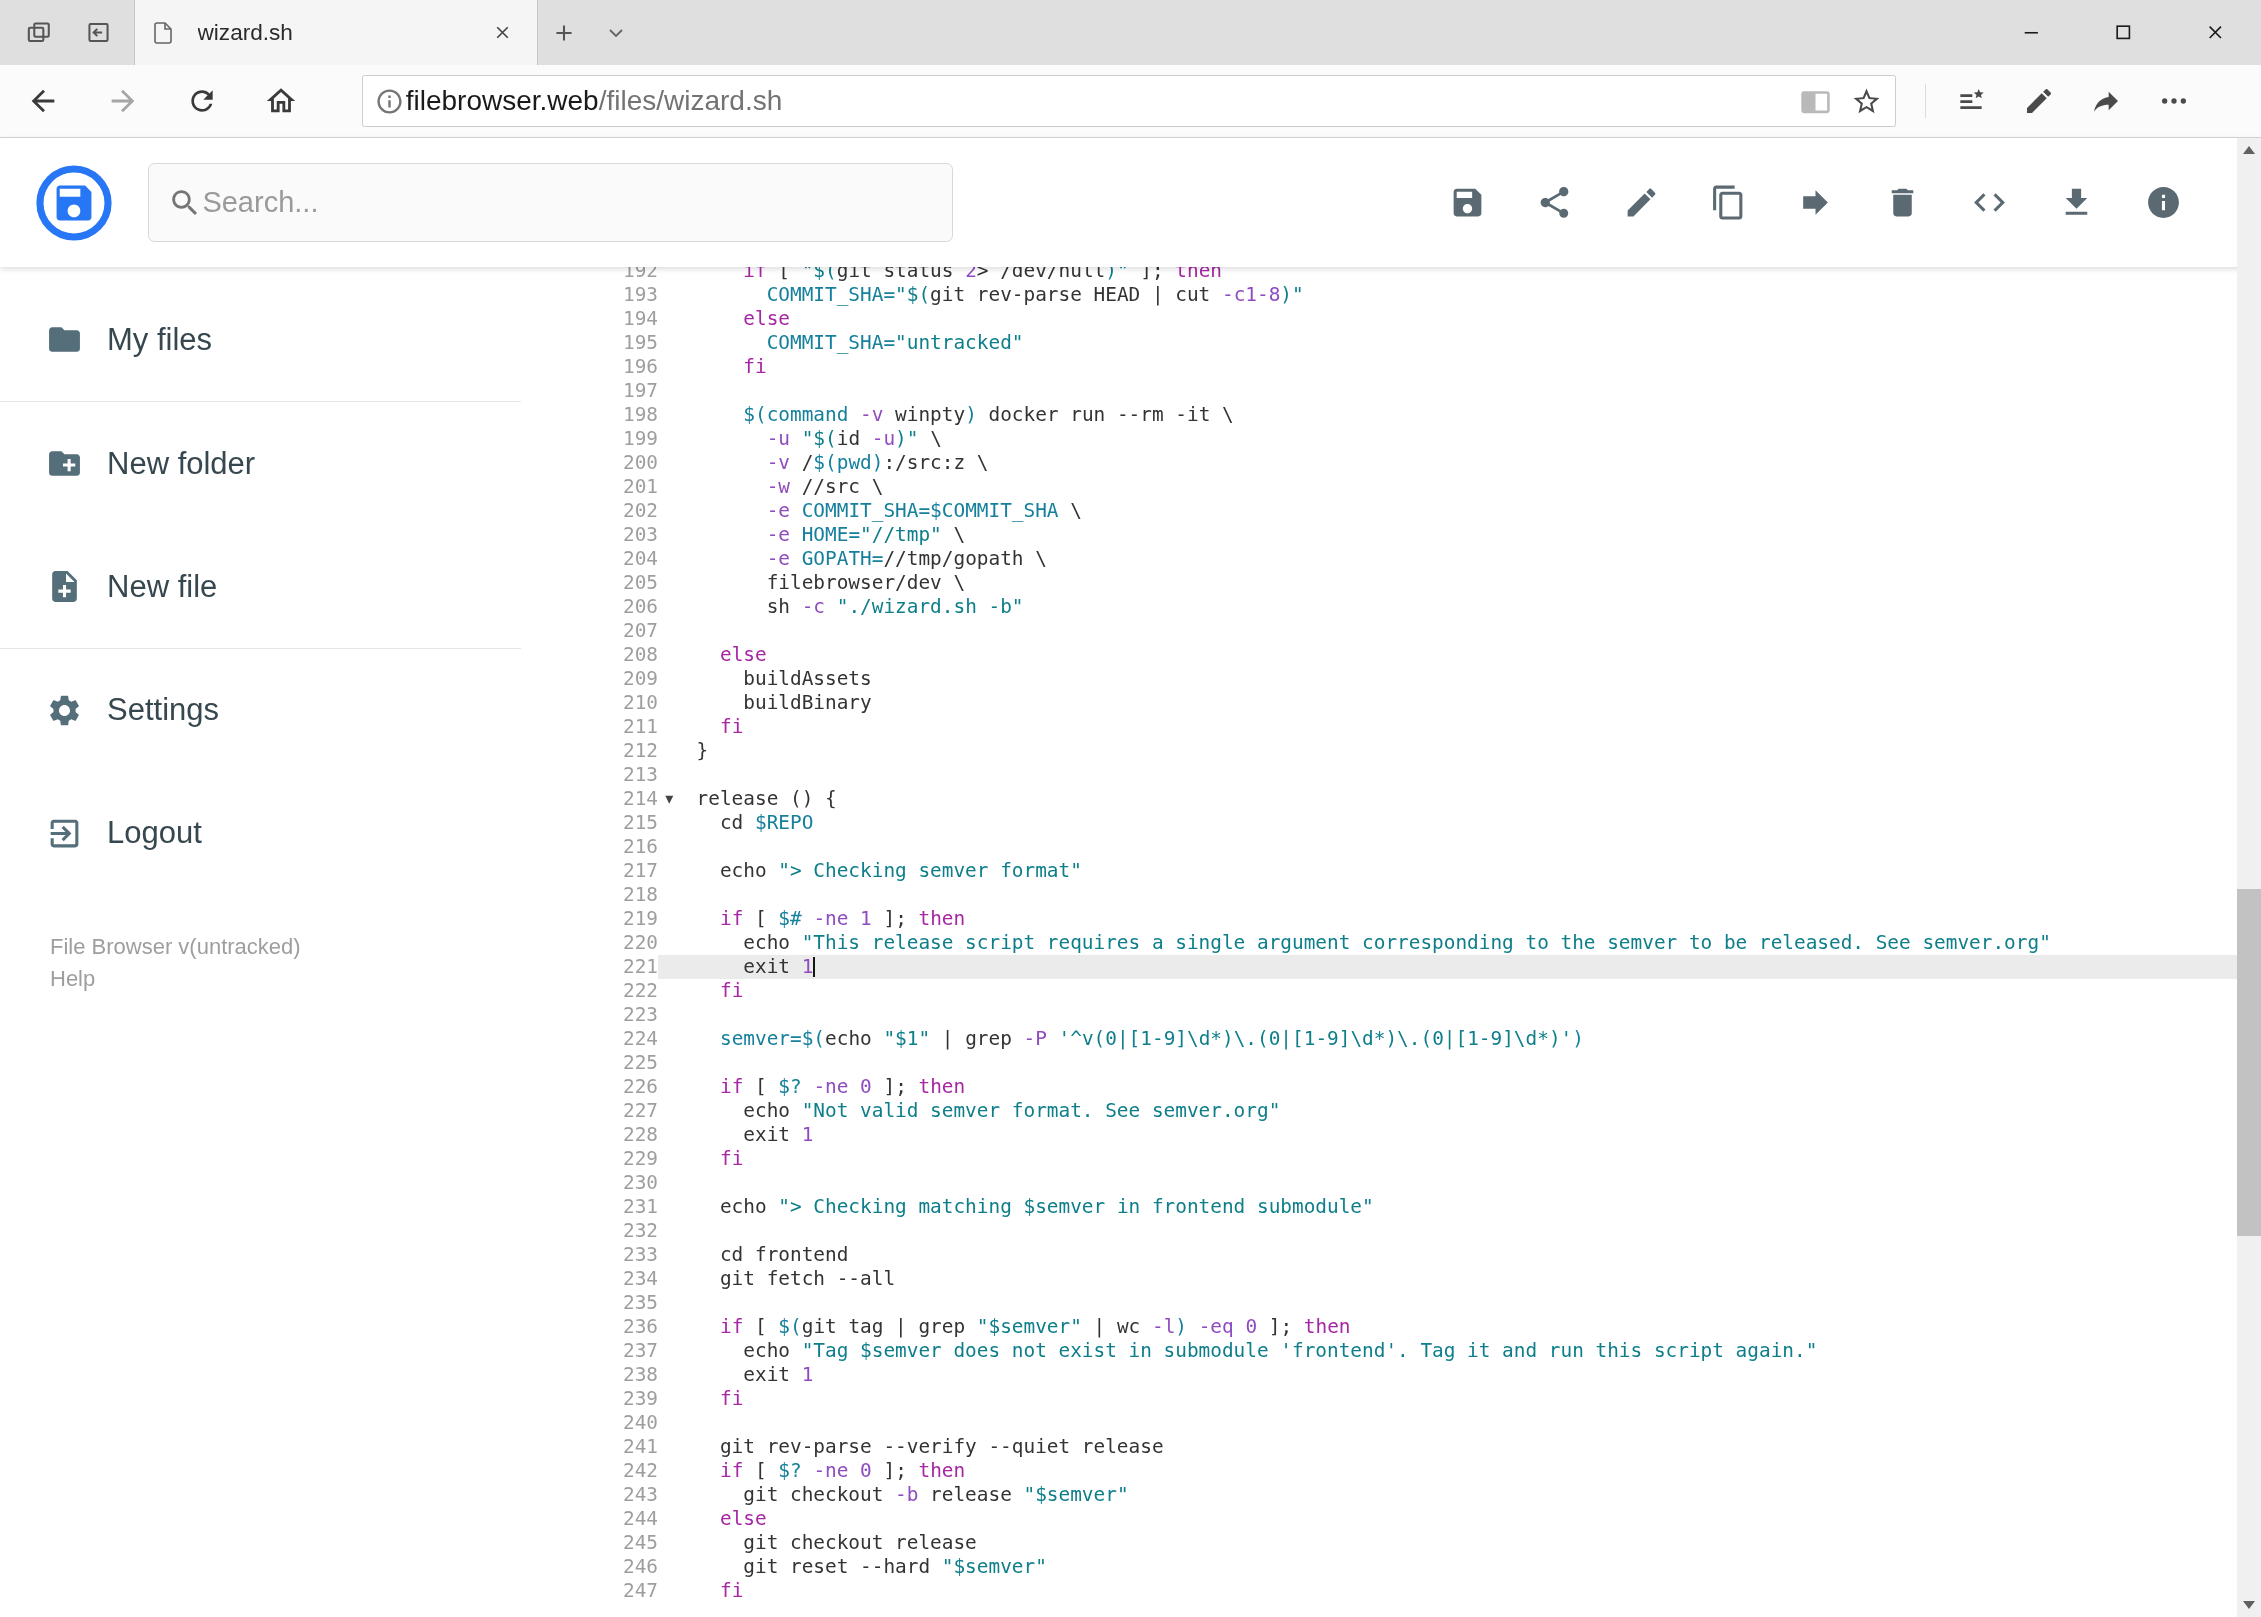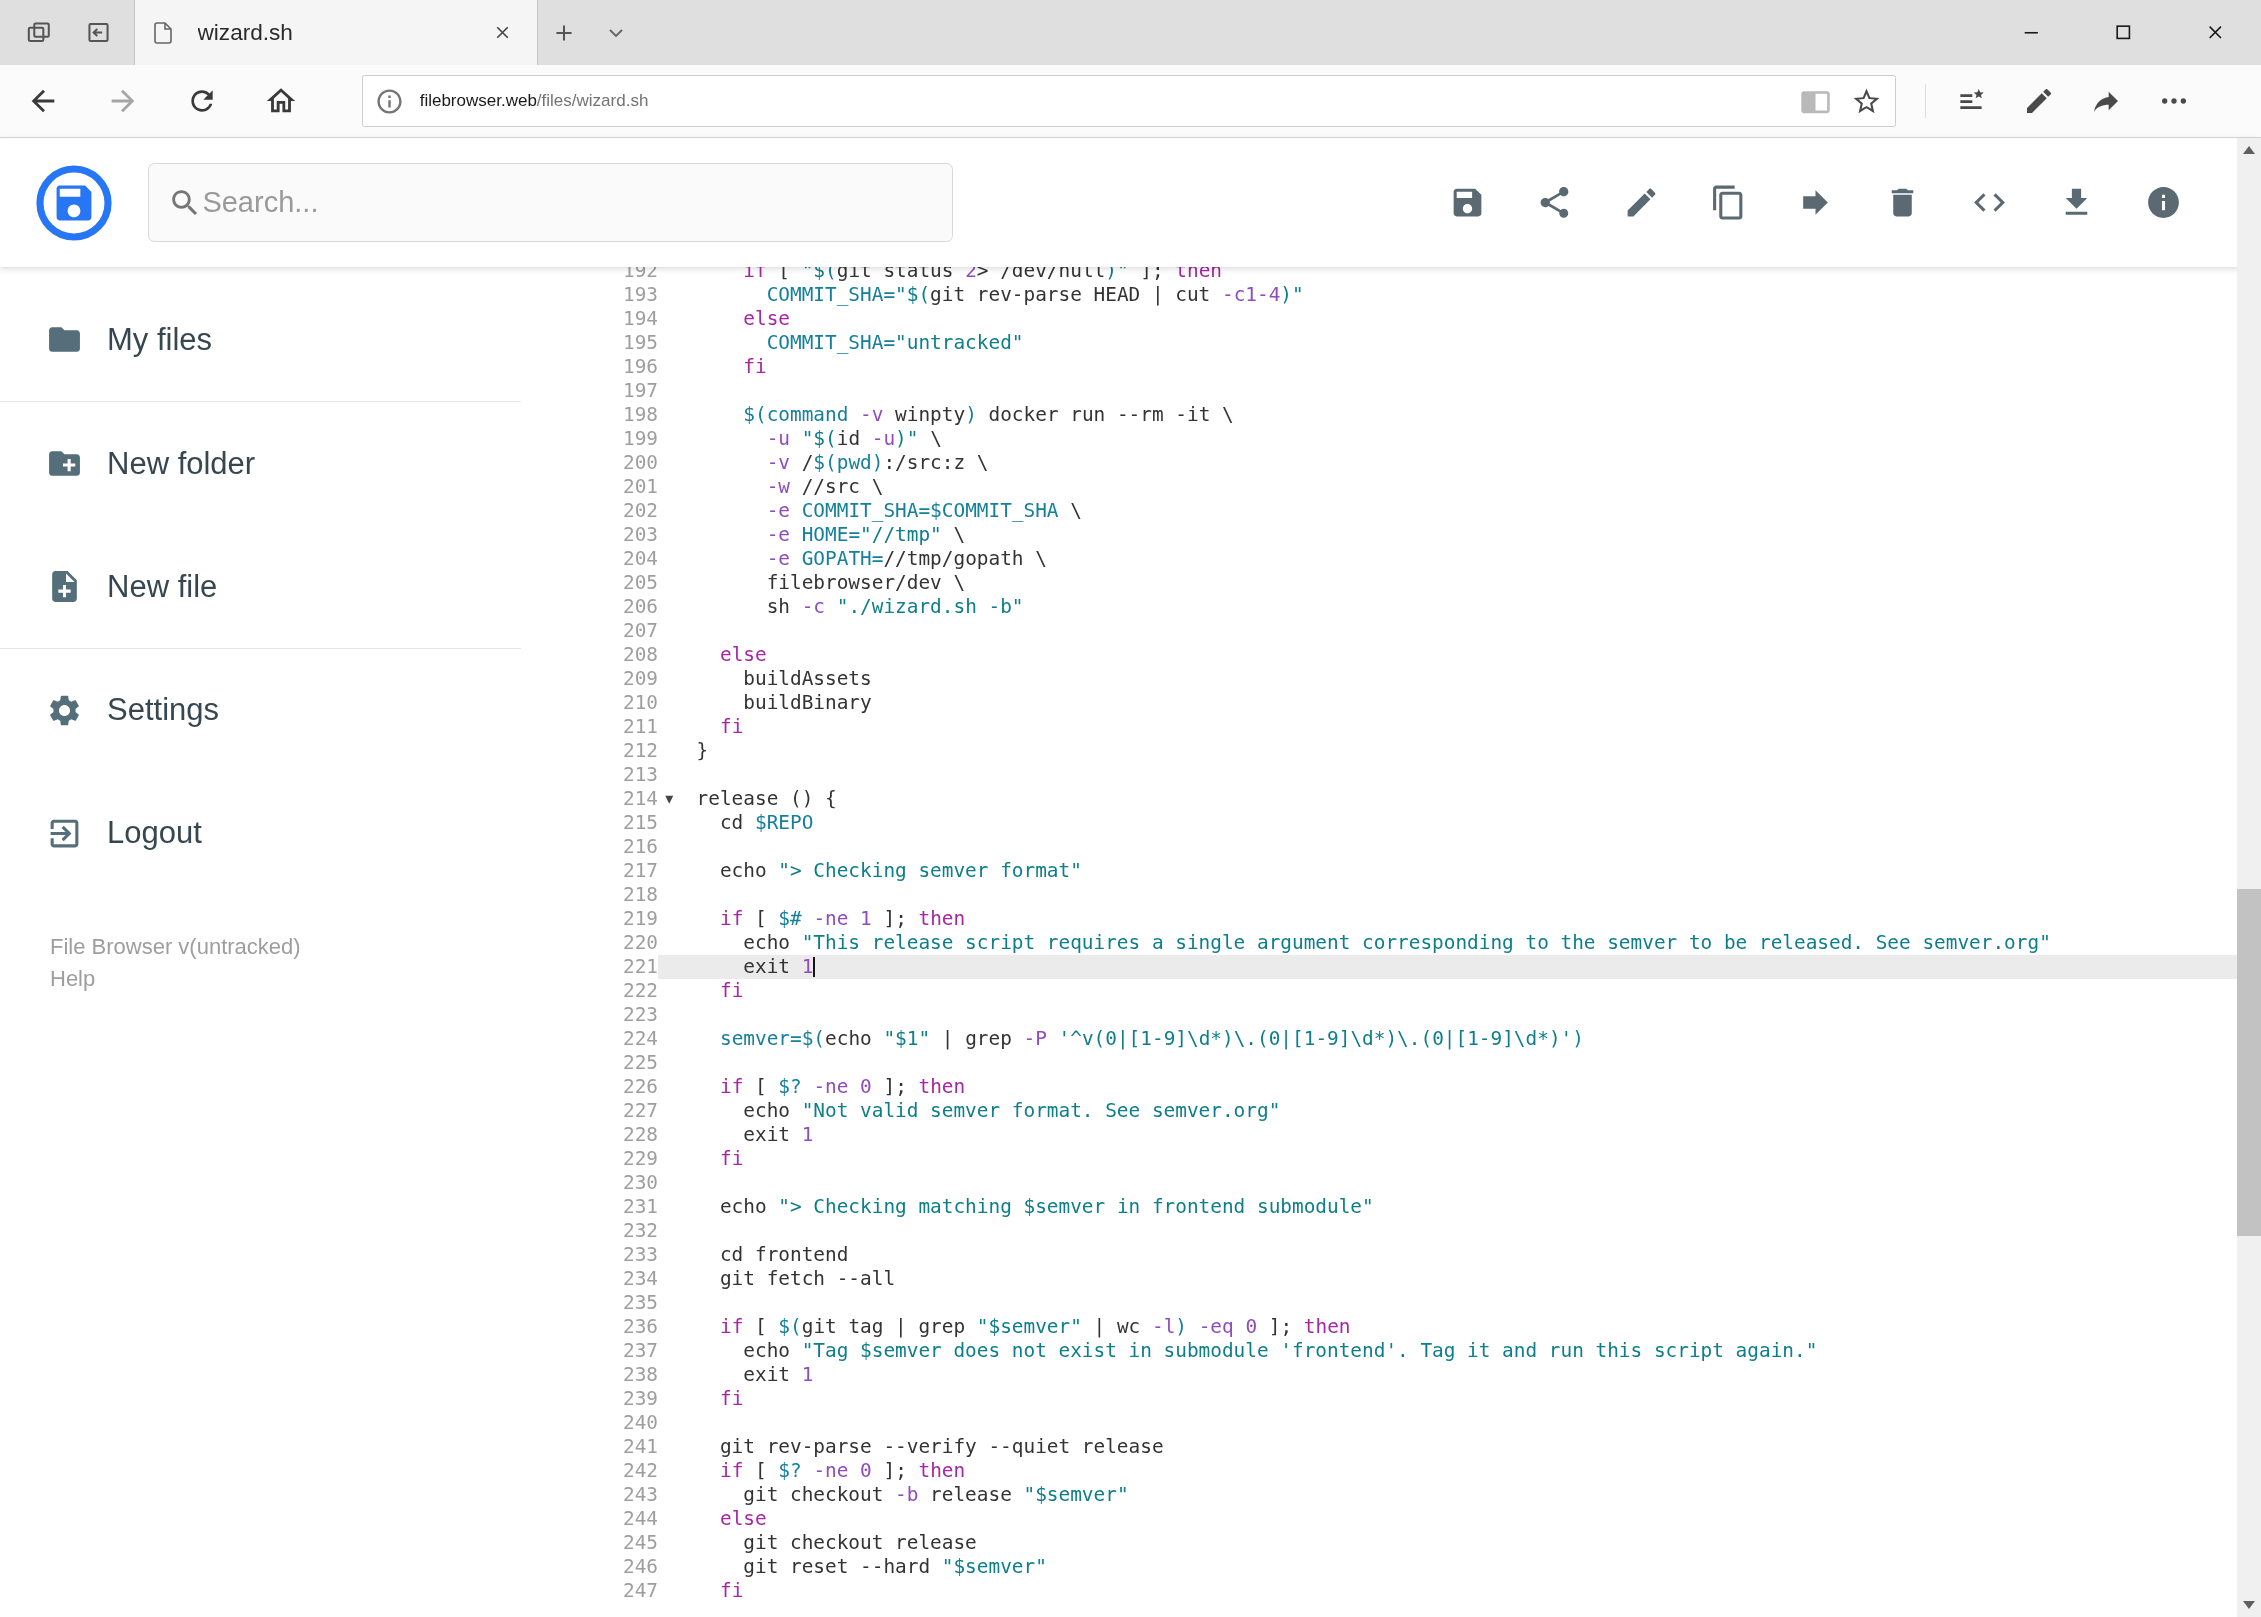--- a/index.html
+++ b/index.html
@@ -17,21 +17,21 @@
   .win-controls{position:absolute;right:0;top:0;height:65px;display:flex}
   .win-btn{width:92px;height:65px;background:none;border:none;display:flex;align-items:center;justify-content:center}
 
   .navbar{height:73px;background:#fbfbfb;border-bottom:0.8px solid #d7d7d7;display:flex;align-items:center}
   .nav-btn{background:none;border:none;width:48px;height:48px;display:flex;align-items:center;justify-content:center}
   .nav-btn.back{margin-left:19.4px}
   .nav-btn.fwd{margin-left:32px}
   .nav-btn.refresh{margin-left:31px}
   .nav-btn.home{margin-left:31px}
   .addressbar{margin-left:57px;width:1534px;height:52px;background:#fff;border:0.8px solid #cdcdcd;border-radius:2.4px;display:flex;align-items:center;padding:0 11.3px}
-  .addr-url{margin-left:16px;font-size:17px;flex:1;white-space:nowrap;overflow:hidden}
+  .addr-url{margin-left:2px;font-size:28px;flex:1;white-space:nowrap;overflow:hidden}
   .addr-host{color:#1a1a1a}
   .addr-path{color:#737373}
   .addr-actions{display:flex;align-items:center;gap:14.5px}
   .addr-divider{width:0.8px;height:34px;background:#dcdcdc;margin-left:29px}
   .navbar-right{display:flex;align-items:center;gap:22.6px;margin-left:22.6px}
 
   
   .app-header{height:129px;background:#fff;display:flex;align-items:center;box-shadow:0 2.4px 5.7px rgba(0,0,0,.14);position:relative;z-index:5}
   .logo{width:76px;height:76px;margin-left:36px;border:none;background:none;display:flex;align-items:center;justify-content:center}
   .searchbox{margin-left:36px;width:805px;height:79px;background:#fafafa;border:0.8px solid #d8d8d8;border-radius:6.5px;display:flex;align-items:center;padding:0 19.4px;}
@@ -313,21 +313,21 @@
           <div class="cm-gutter">192</div>
           <div class="cm-rest">
             <div class="cm-fold"></div>
             <pre class="cm-code"><span>    </span><span class="tok-k">if</span><span> [ </span><span class="tok-s">"$(</span><span>git status </span><span class="tok-n">2</span><span>&gt; /dev/null</span><span class="tok-s">)"</span><span> ]; </span><span class="tok-k">then</span></pre>
           </div>
         </div>
         <div class="cm-row">
           <div class="cm-gutter">193</div>
           <div class="cm-rest">
             <div class="cm-fold"></div>
-            <pre class="cm-code"><span>      </span><span class="tok-v">COMMIT_SHA=</span><span class="tok-s">"$(</span><span>git rev-parse HEAD | cut </span><span class="tok-n">-c1-4</span><span class="tok-s">)"</span></pre>
+            <pre class="cm-code"><span>      </span><span class="tok-v">COMMIT_SHA=</span><span class="tok-s">"$(</span><span>git rev-parse HEAD | cut </span><span class="tok-n">-c1-8</span><span class="tok-s">)"</span></pre>
           </div>
         </div>
         <div class="cm-row">
           <div class="cm-gutter">194</div>
           <div class="cm-rest">
             <div class="cm-fold"></div>
             <pre class="cm-code"><span>    </span><span class="tok-k">else</span></pre>
           </div>
         </div>
         <div class="cm-row">

